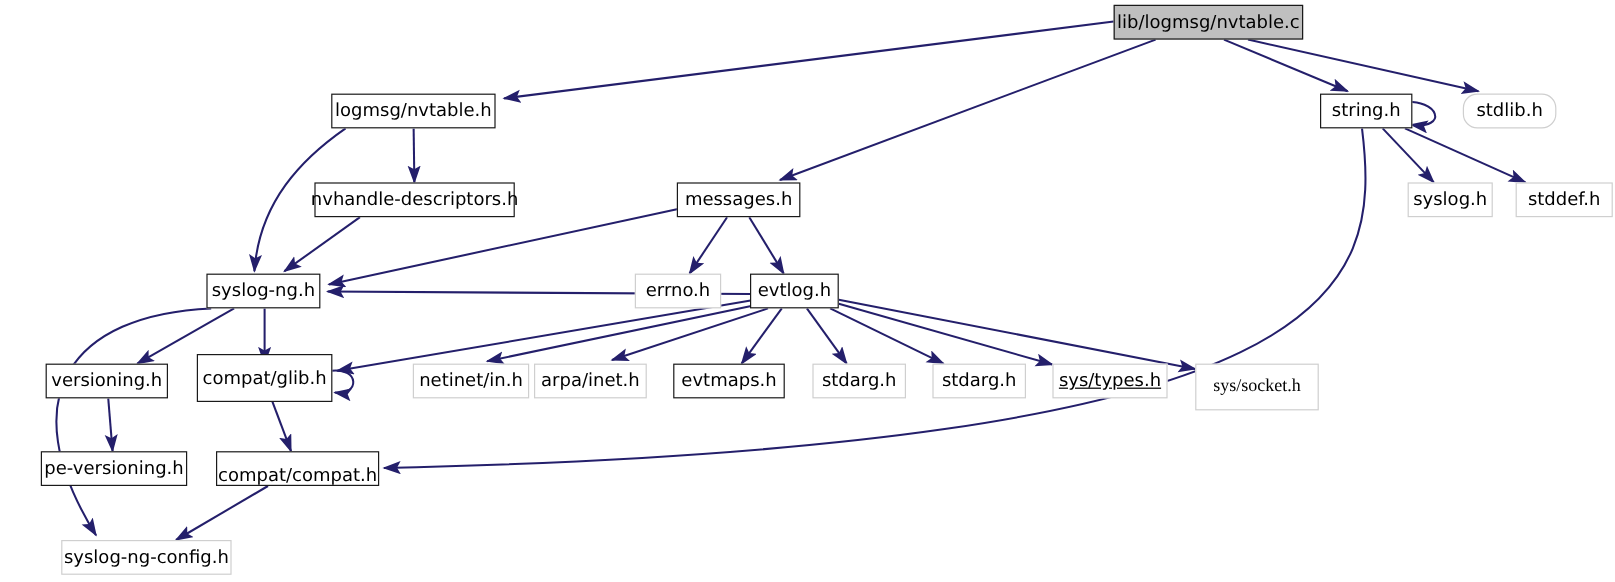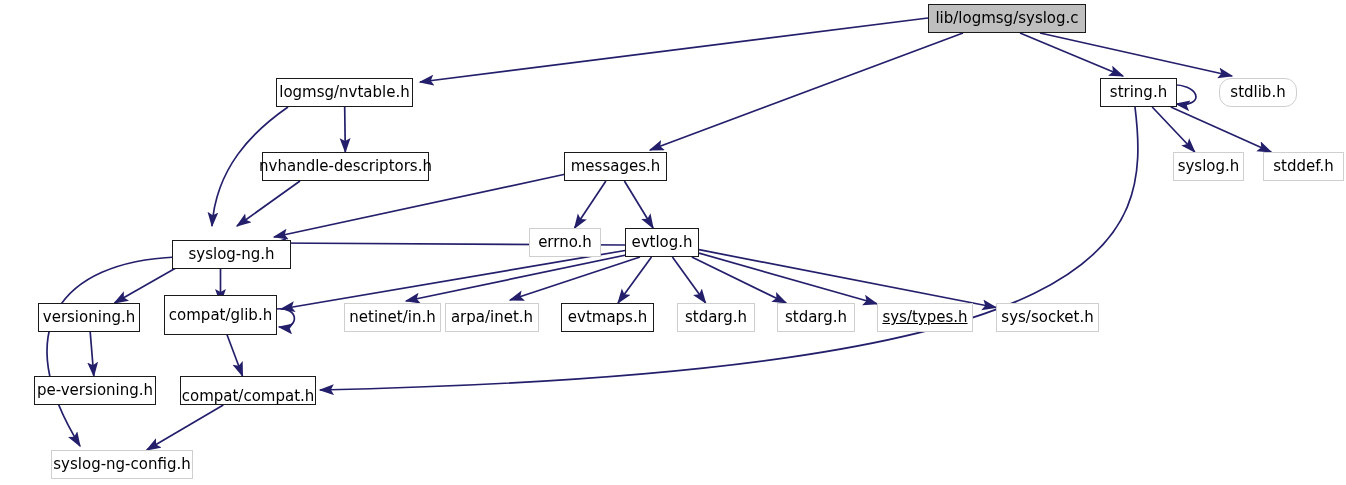--- a/index.html
+++ b/index.html
@@ -51,21 +51,21 @@
         <path d="M 699.0,253.1 L 877.0,303.8" marker-end="url(#ah)"></path>
         <path d="M 699.0,249.7 L 996.0,307.5" marker-end="url(#ah)"></path>
         <path d="M 276,309 C 300,306 300,330 279,327" marker-end="url(#ah)"></path>
         <path d="M 226.0,332.0 L 242.5,376.0" marker-end="url(#ah)"></path>
         <path d="M 90.2,332.0 L 93.8,376.0" marker-end="url(#ah)"></path>
         <path d="M 223.3,405.0 L 146.7,450.0" marker-end="url(#ah)"></path>
       </g>
   </svg>
   <div id="nodes">
       <div class="node root" style="left: 928px; top: 4px; width: 158px; height: 29px;">
-        <span class="nodelabel">lib/logmsg/syslog.c</span>
+        <span class="nodelabel">lib/logmsg/nvtable.c</span>
       </div>
       <div class="node solid" style="left: 276px; top: 78px; width: 137px; height: 29px;">
         <span class="nodelabel">logmsg/nvtable.h</span>
       </div>
       <div class="node solid" style="left: 1100px; top: 78px; width: 77px; height: 29px;">
         <span class="nodelabel">string.h</span>
       </div>
       <div class="node faint" style="left: 1219px; top: 78px; width: 78px; height: 29px; border-radius: 12px;">
         <span class="nodelabel">stdlib.h</span>
       </div>
@@ -74,21 +74,21 @@
       </div>
       <div class="node solid" style="left: 564px; top: 152px; width: 103px; height: 29px;">
         <span class="nodelabel">messages.h</span>
       </div>
       <div class="node faint" style="left: 1173px; top: 152px; width: 71px; height: 29px;">
         <span class="nodelabel">syslog.h</span>
       </div>
       <div class="node faint" style="left: 1263px; top: 152px; width: 81px; height: 29px;">
         <span class="nodelabel">stddef.h</span>
       </div>
-      <div class="node solid" style="left: 172px; top: 228px; width: 119px; height: 29px; margin-top: 12px;">
+      <div class="node solid" style="left: 172px; top: 228px; width: 95px; height: 29px;">
         <span class="nodelabel">syslog-ng.h</span>
       </div>
       <div class="node faint" style="left: 529px; top: 228px; width: 72px; height: 29px;">
         <span class="nodelabel">errno.h</span>
       </div>
       <div class="node solid" style="left: 625px; top: 228px; width: 74px; height: 29px;">
         <span class="nodelabel">evtlog.h</span>
       </div>
       <div class="node solid" style="left: 38px; top: 303px; width: 102px; height: 29px;">
         <span class="nodelabel">versioning.h</span>
@@ -107,21 +107,21 @@
       </div>
       <div class="node faint" style="left: 677px; top: 303px; width: 78px; height: 29px;">
         <span class="nodelabel">stdarg.h</span>
       </div>
       <div class="node faint" style="left: 777px; top: 303px; width: 78px; height: 29px;">
         <span class="nodelabel">stdarg.h</span>
       </div>
       <div class="node faint" style="left: 877px; top: 303px; width: 96px; height: 29px; text-decoration: underline;">
         <span class="nodelabel">sys/types.h</span>
       </div>
-      <div class="node faint" style="left: 996px; top: 303px; width: 103px; height: 29px;">
+      <div class="node faint" style="left: 996px; top: 303px; width: 103px; height: 39px; font-family: Liberation Serif, serif;">
         <span class="nodelabel">sys/socket.h</span>
       </div>
       <div class="node solid" style="left: 34px; top: 376px; width: 122px; height: 29px;">
         <span class="nodelabel">pe-versioning.h</span>
       </div>
       <div class="node solid" style="left: 180px; top: 376px; width: 136px; height: 29px; align-items: flex-end;">
         <span class="nodelabel">compat/compat.h</span>
       </div>
       <div class="node faint" style="left: 51px; top: 450px; width: 142px; height: 29px;">
         <span class="nodelabel">syslog-ng-config.h</span>

